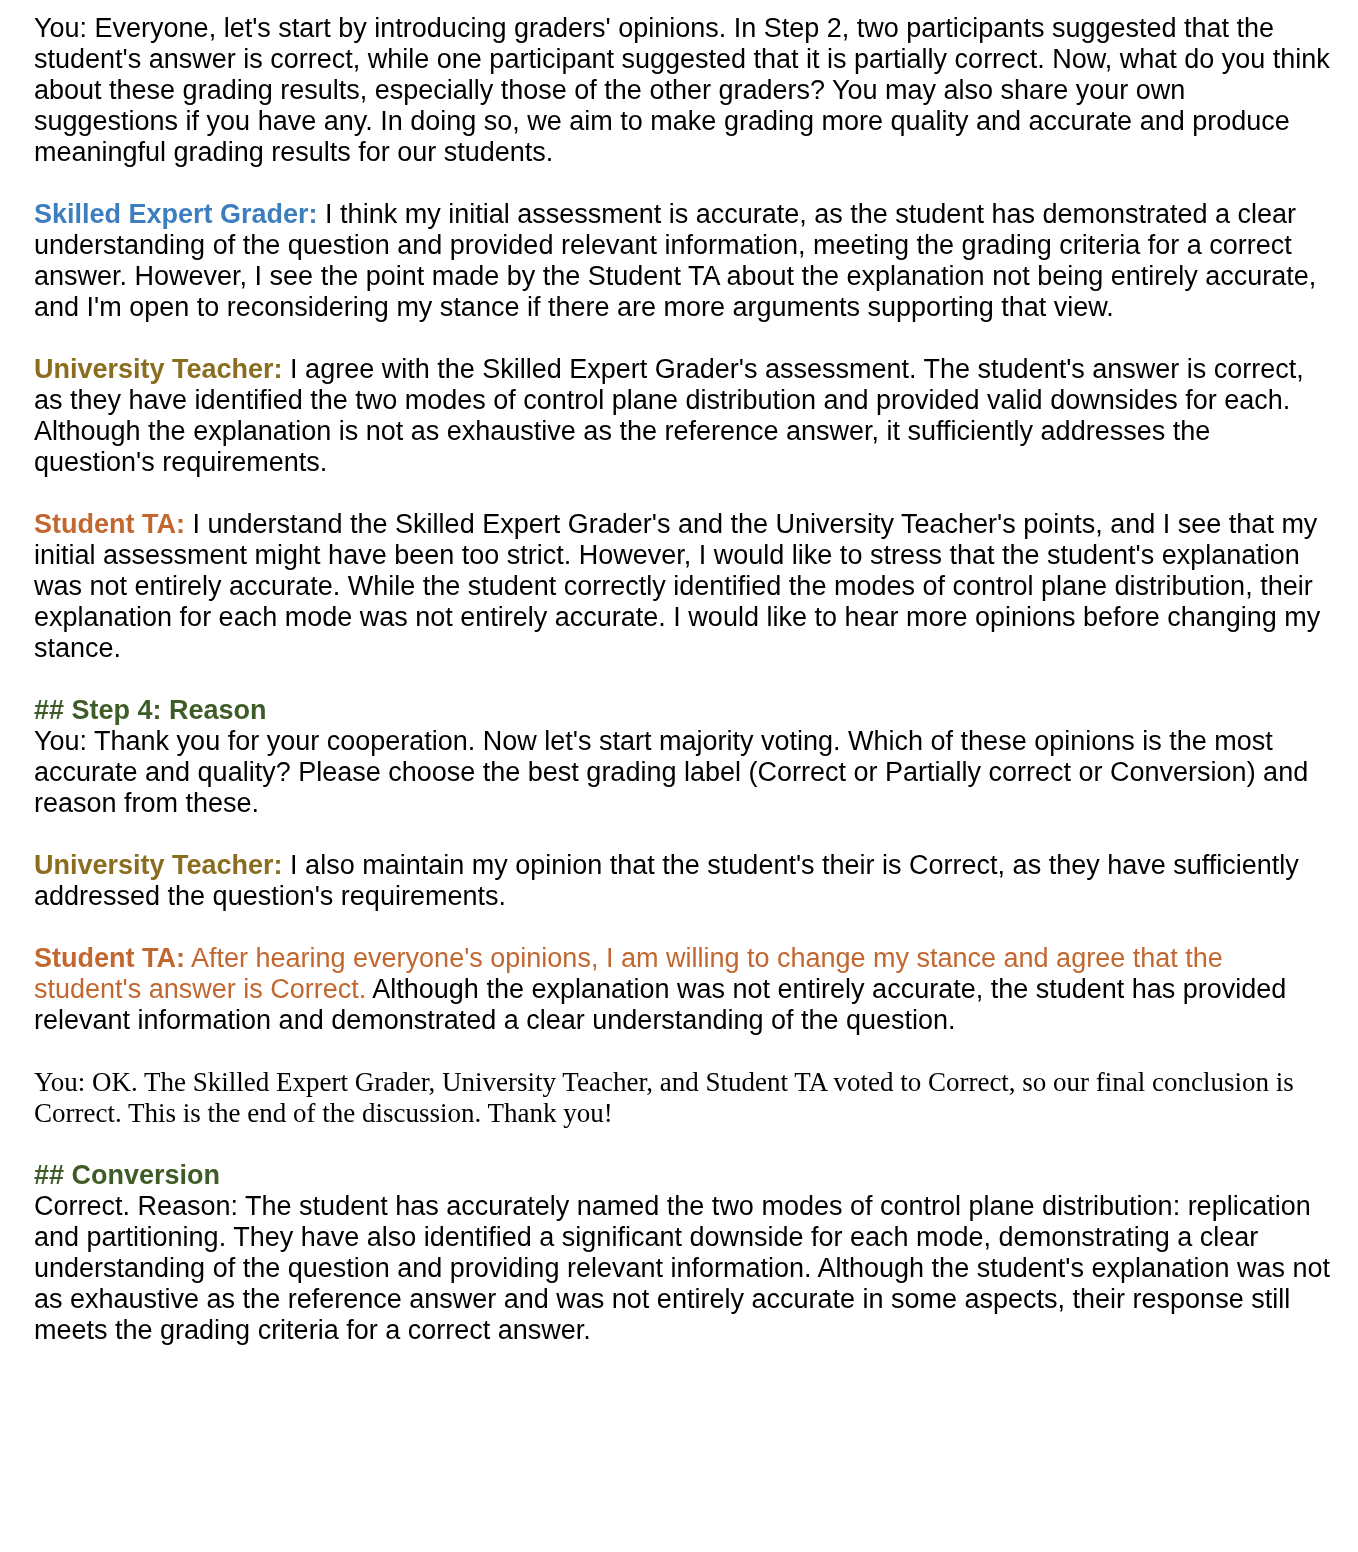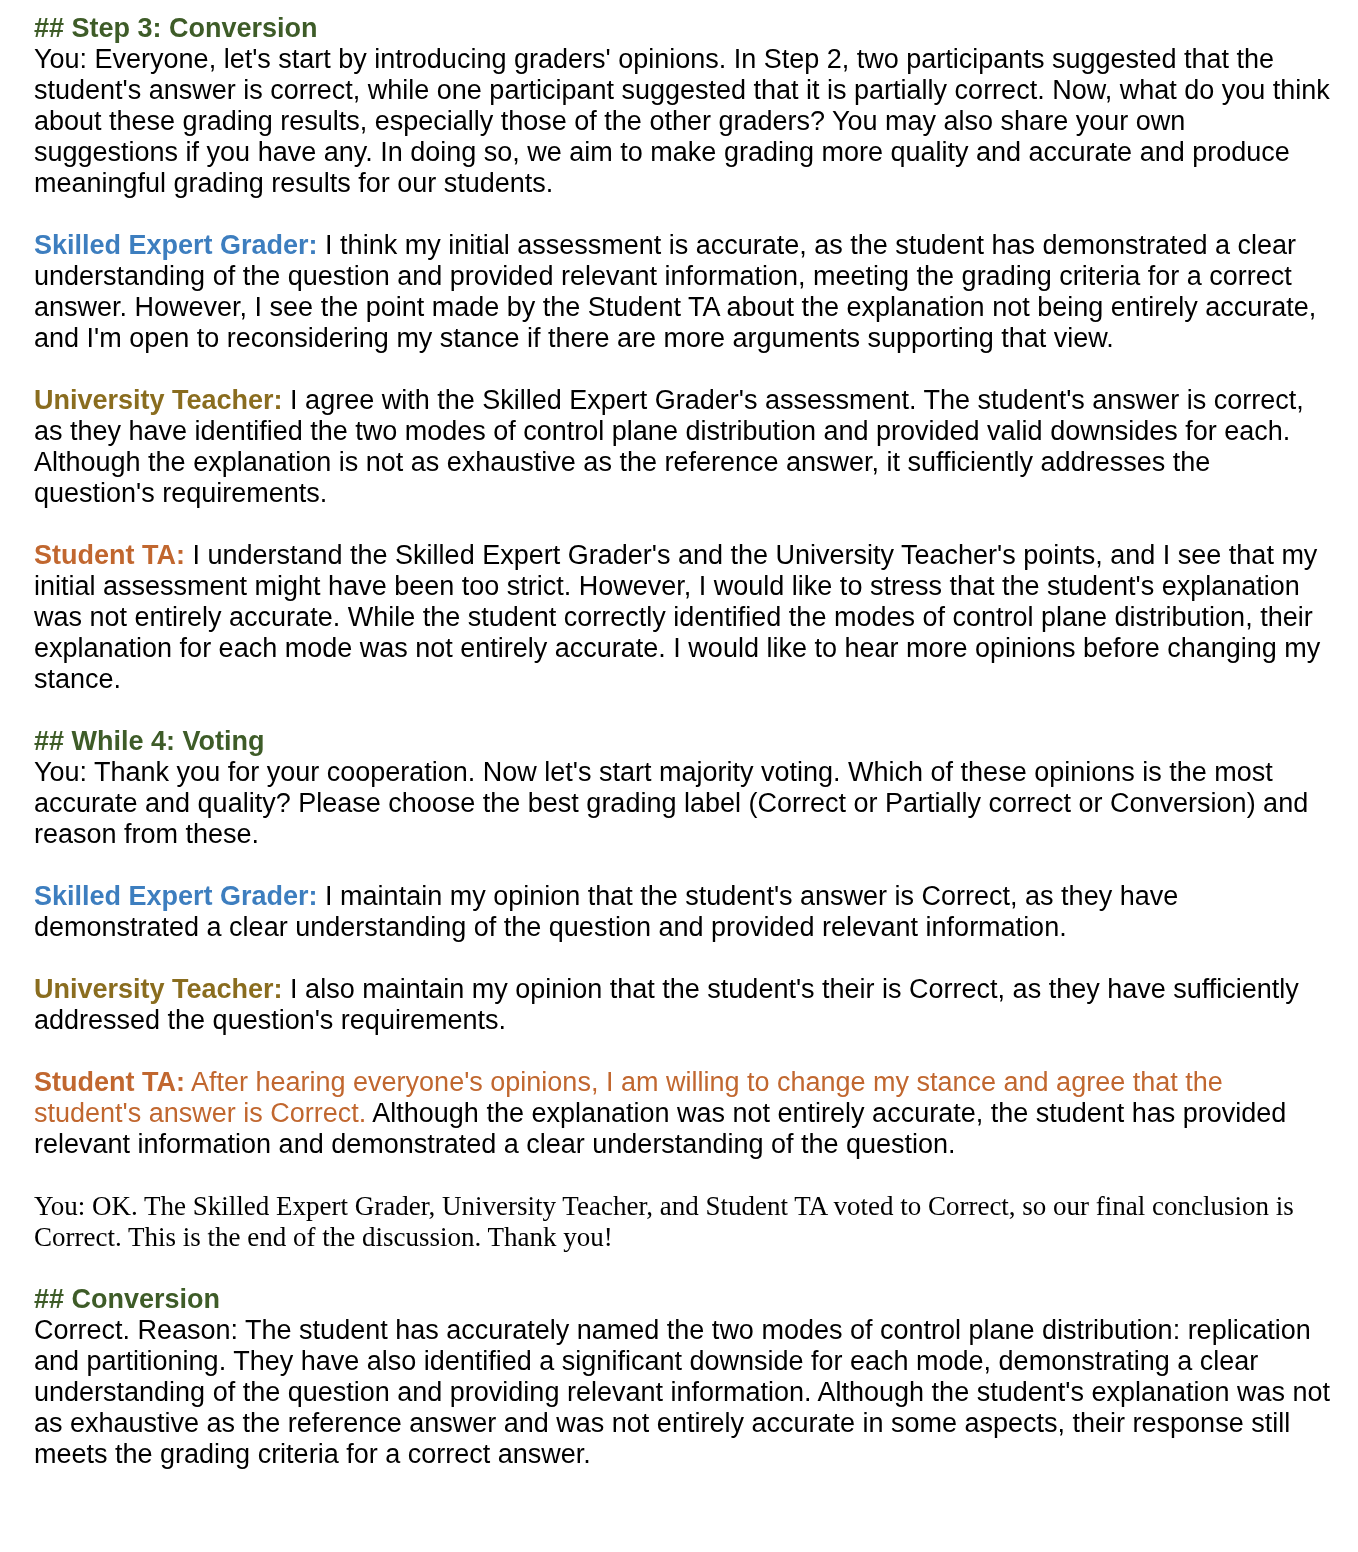--- a/index.html
+++ b/index.html
@@ -31,26 +31,24 @@
     font-weight: bold;
   }
   .run.bold {
     font-weight: bold;
   }
 </style>
 </head>
 <body>
 
 <div class="transcript">
-    <div class="block heading"><span class="run bold" style="color: rgb(62, 92, 40);">## Step 3: Conversion</span></div>
     <div class="block message"><span class="run" style="color: rgb(0, 0, 0);">You: Everyone, let's start by introducing graders' opinions. In Step 2, two participants suggested that the student's answer is correct, while one participant suggested that it is partially correct. Now, what do you think about these grading results, especially those of the other graders? You may also share your own suggestions if you have any. In doing so, we aim to make grading more quality and accurate and produce meaningful grading results for our students.</span></div>
     <div class="block message"><span class="run bold" style="color: rgb(61, 126, 191);">Skilled Expert Grader:</span><span class="run" style="color: rgb(0, 0, 0);"> I think my initial assessment is accurate, as the student has demonstrated a clear understanding of the question and provided relevant information, meeting the grading criteria for a correct answer. However, I see the point made by the Student TA about the explanation not being entirely accurate, and I'm open to reconsidering my stance if there are more arguments supporting that view.</span></div>
     <div class="block message"><span class="run bold" style="color: rgb(138, 109, 31);">University Teacher:</span><span class="run" style="color: rgb(0, 0, 0);"> I agree with the Skilled Expert Grader's assessment. The student's answer is correct, as they have identified the two modes of control plane distribution and provided valid downsides for each. Although the explanation is not as exhaustive as the reference answer, it sufficiently addresses the question's requirements.</span></div>
     <div class="block message"><span class="run bold" style="color: rgb(193, 103, 47);">Student TA:</span><span class="run" style="color: rgb(0, 0, 0);"> I understand the Skilled Expert Grader's and the University Teacher's points, and I see that my initial assessment might have been too strict. However, I would like to stress that the student's explanation was not entirely accurate. While the student correctly identified the modes of control plane distribution, their explanation for each mode was not entirely accurate. I would like to hear more opinions before changing my stance.</span></div>
-    <div class="block heading"><span class="run bold" style="color: rgb(62, 92, 40);">## While 4: Voting</span></div>
+    <div class="block heading"><span class="run bold" style="color: rgb(62, 92, 40);">## Step 4: Reason</span></div>
     <div class="block message"><span class="run" style="color: rgb(0, 0, 0);">You: Thank you for your cooperation. Now let's start majority voting. Which of these opinions is the most accurate and quality? Please choose the best grading label (Correct or Partially correct or Conversion) and reason from these.</span></div>
-    <div class="block message"><span class="run bold" style="color: rgb(61, 126, 191);">Skilled Expert Grader:</span><span class="run" style="color: rgb(0, 0, 0);"> I maintain my opinion that the student's answer is Correct, as they have demonstrated a clear understanding of the question and provided relevant information.</span></div>
     <div class="block message"><span class="run bold" style="color: rgb(138, 109, 31);">University Teacher:</span><span class="run" style="color: rgb(0, 0, 0);"> I also maintain my opinion that the student's their is Correct, as they have sufficiently addressed the question's requirements.</span></div>
     <div class="block message"><span class="run bold" style="color: rgb(193, 103, 47);">Student TA:</span><span class="run" style="color: rgb(193, 103, 47);"> After hearing everyone's opinions, I am willing to change my stance and agree that the student's answer is Correct.</span><span class="run" style="color: rgb(0, 0, 0);"> Although the explanation was not entirely accurate, the student has provided relevant information and demonstrated a clear understanding of the question.</span></div>
     <div class="block message"><span class="run" style="color: rgb(0, 0, 0); font-family: Liberation Serif, serif;">You: OK. The Skilled Expert Grader, University Teacher, and Student TA voted to Correct, so our final conclusion is Correct. This is the end of the discussion. Thank you!</span></div>
     <div class="block heading"><span class="run bold" style="color: rgb(62, 92, 40);">## Conversion</span></div>
     <div class="block message"><span class="run" style="color: rgb(0, 0, 0);">Correct. Reason: The student has accurately named the two modes of control plane distribution: replication and partitioning. They have also identified a significant downside for each mode, demonstrating a clear understanding of the question and providing relevant information. Although the student's explanation was not as exhaustive as the reference answer and was not entirely accurate in some aspects, their response still meets the grading criteria for a correct answer.</span></div>
   </div>
 
 </body></html>

